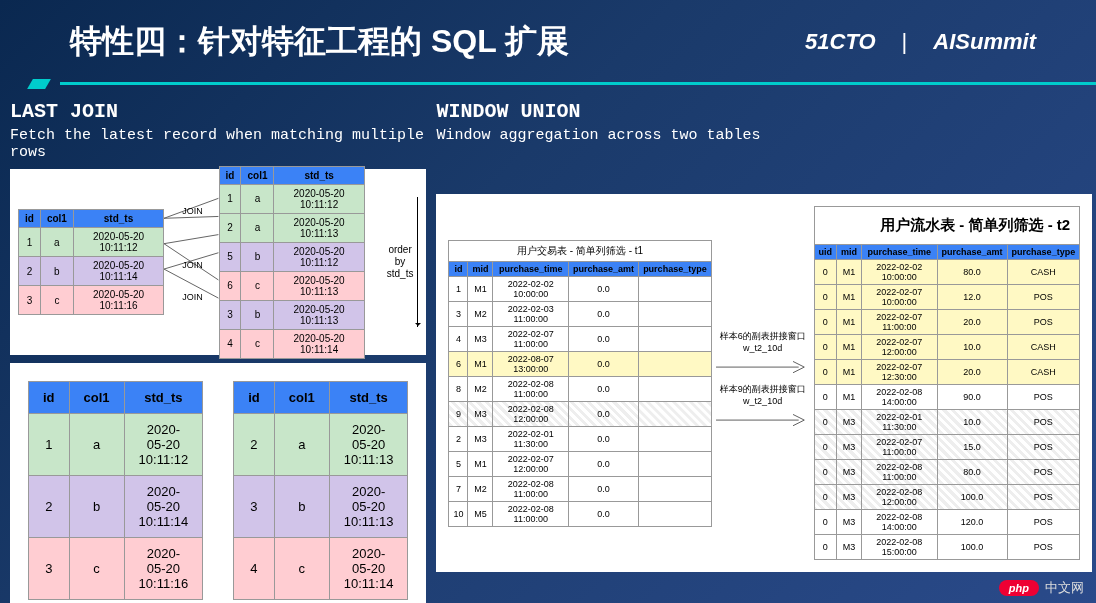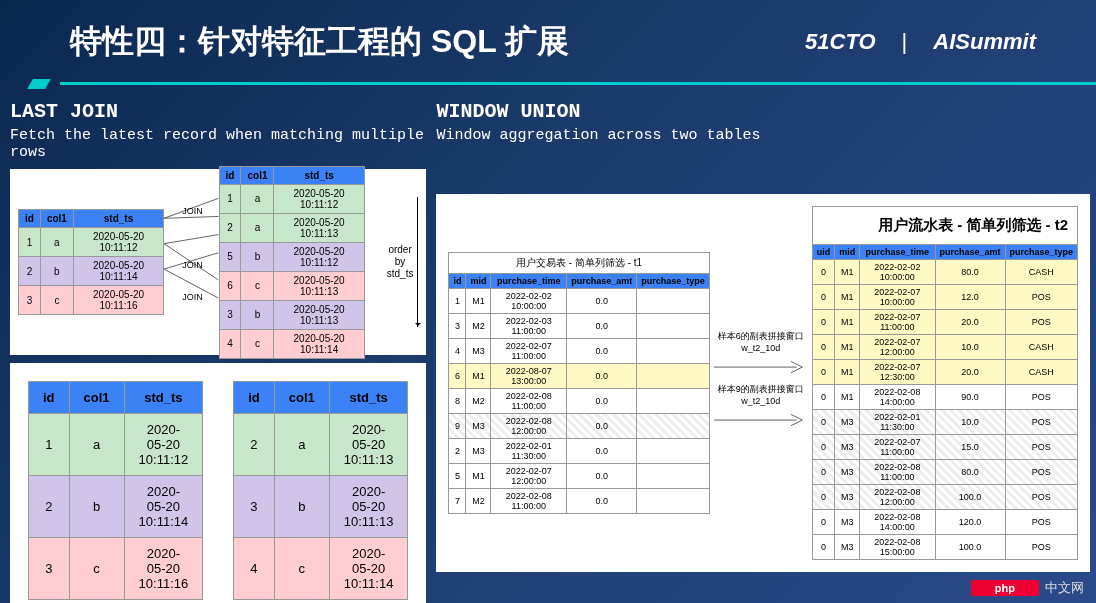--- a/index.html
+++ b/index.html
@@ -57,22 +57,22 @@
   .tbl-sm th,.tbl-sm td{ padding:2px 4px; font-size:9px;}
   .wu-mid{ width:100px; font-size:9px; text-align:center; display:flex; flex-direction:column; justify-content:center; height:260px;}
   .wu-mid svg{ width:100%;}
 
   .watermark{
     position:absolute; right:12px; bottom:6px;
     display:flex; align-items:center; gap:6px;
     font-size:13px; color:#ddd;
   }
   .wm-badge{
-    background:#e03; color:#fff; border-radius:2px;
-    padding:2px 24px; font-size:11px; font-weight:bold;
+    background:#e03; color:#fff; border-radius:8px;
+    padding:2px 10px; font-size:11px; font-weight:bold;font-style:italic;
   }
 </style>
 </head>
 <body>
 
 <div class="header">
   <div class="title">特性四：针对特征工程的 SQL 扩展</div>
   <div class="logo">
     <span>51CTO</span>
     <span class="sep">|</span>
@@ -295,20 +295,27 @@
                 <tr class="">
                   <td>5</td>
                   <td>M1</td>
                   <td>2022-02-07 12:00:00</td>
                   <td>0.0</td>
                   <td></td>
                 </tr>
                 <tr class="">
                   <td>7</td>
                   <td>M2</td>
+                  <td>2022-02-08 11:00:00</td>
+                  <td>0.0</td>
+                  <td></td>
+                </tr>
+                <tr class="">
+                  <td>10</td>
+                  <td>M5</td>
                   <td>2022-02-08 11:00:00</td>
                   <td>0.0</td>
                   <td></td>
                 </tr>
               </tbody>
             </table>
         </div>
         <div class="wu-mid">
           <div>
             <div>样本6的副表拼接窗口w_t2_10d</div>

